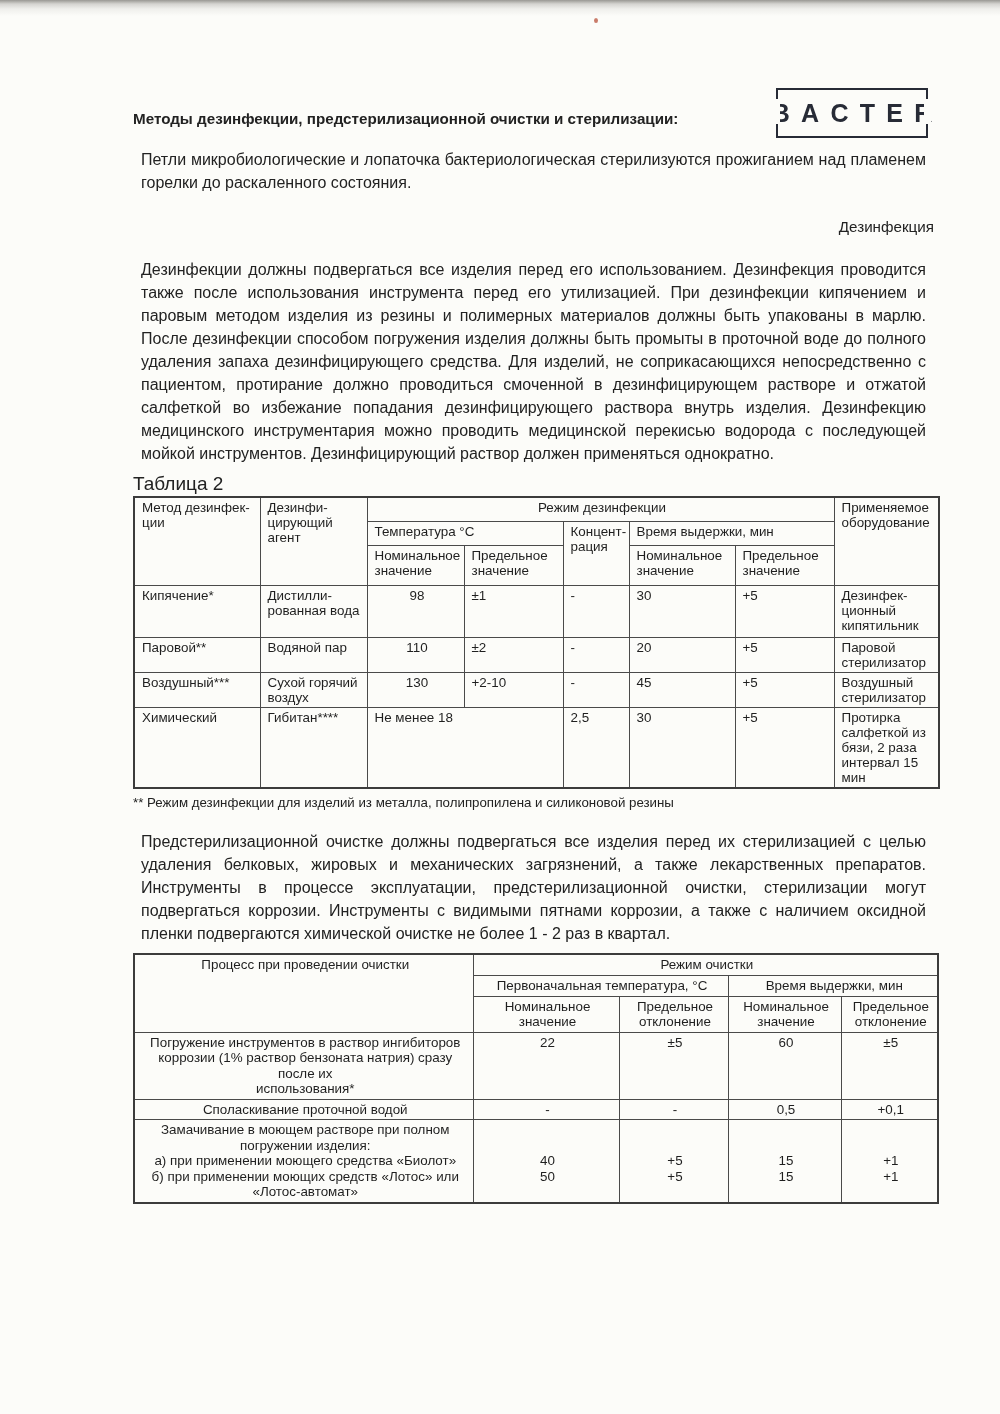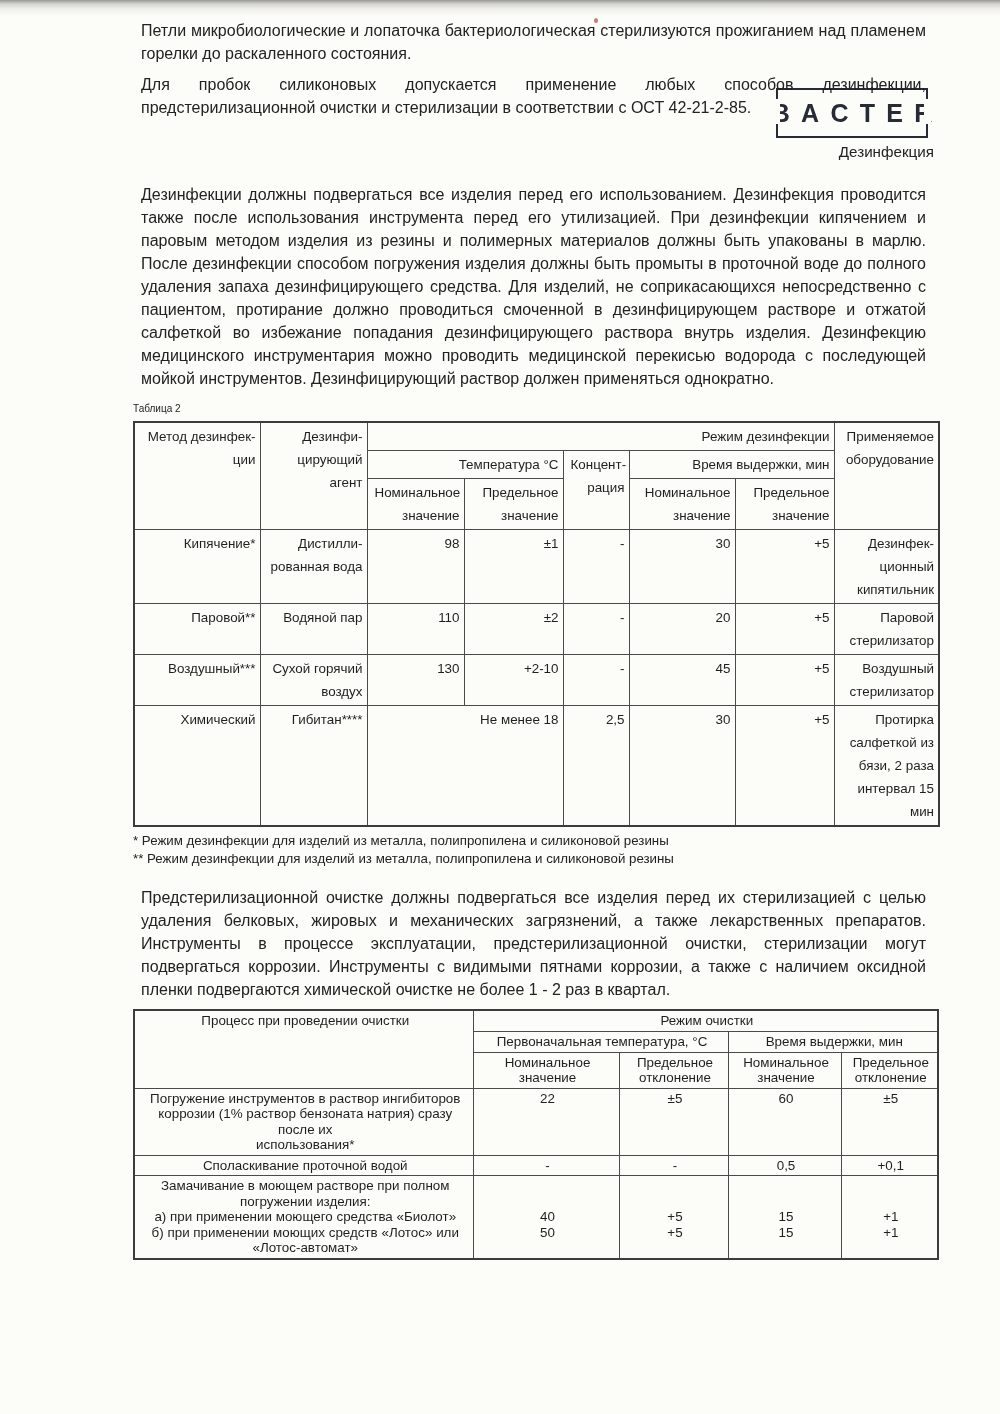--- a/index.html
+++ b/index.html
@@ -42,31 +42,31 @@
   }
   
   .content{position:absolute;left:133px;top:0;width:801px;}
   .title{font-size:15.2px;font-weight:bold;margin:108px 0 0 0;line-height:21px;}
   .body{font-size:16px;line-height:23px;margin:8px;}
   .j{text-align:justify;}
   .mt19{margin-top:19px;}
   .mt21{margin-top:21px;}
   .heading{font-size:15.2px;margin:22px 0 0 0;line-height:21px;text-align:right;}
   .heading2{font-size:15.2px;margin:25px 0 0 0;line-height:21px;}
-  .caption{font-size:10px;margin:9px 0 2px 0;line-height:20px;}
+  .caption{font-size:19px;margin:9px 0 2px 0;line-height:20px;}
   .caption2{font-size:15.2px;margin:25px 0 2px 0;line-height:20px;}
   
   table{border-collapse:collapse;table-layout:fixed;width:805px;border:2px solid #3c3c3c;}
   th,td{
     border:1.5px solid #4a4a4a;
     vertical-align:top;text-align:left;font-weight:normal;
     padding:2px 4px 2px 7px;color:#1f1f1f;
     overflow:hidden;
   }
-  .t2 th,.t2 td{font-size:13.4px;line-height:23px;text-align:right;}
+  .t2 th,.t2 td{font-size:13.4px;line-height:15px;}
   .t3 th,.t3 td{font-size:13.4px;line-height:15.5px;text-align:center;}
   .pre{white-space:pre-line;}
   .ctr{text-align:center;}
   .off2{padding-top:33px;}
   .t2 .hr1{height:24px}.t2 .hr2{height:24px}.t2 .hr3{height:40px}
   .t2 .r1{height:52px}.t2 .r2{height:33px}.t2 .r3{height:33px}.t2 .r4{height:78px}
   .t3 .hr1{height:21px}.t3 .hr2{height:21px}.t3 .hr3{height:35px}
   .t3 .r1{height:53px}.t3 .r2{height:20px}.t3 .r3{height:80px}
   .footnotes{margin-top:5px;}
   .footnotes p{font-size:13.3px;line-height:17.5px;margin:0;}
@@ -76,23 +76,23 @@
 
 <div class="page">
   <div class="scan-edge-top"></div>
   <div class="speck"></div>
 
   <div class="logo-box">
     <span class="logo-text">BACTER</span>
   </div>
 
   <div class="content">
+    <p class="title">Методы дезинфекции, предстерилизационной очистки и стерилизации:</p>
 
     <p class="body j mt19">Петли микробиологические и лопаточка бактериологическая стерилизуются прожиганием над пламенем горелки до раскаленного состояния.</p>
-    <p class="body j">Для пробок силиконовых допускается применение любых способов дезинфекции, предстерилизационной очистки и стерилизации в соответствии с ОСТ 42-21-2-85.</p>
 
     <p class="heading">Дезинфекция</p>
     <p class="body j mt21">Дезинфекции должны подвергаться все изделия перед его использованием. Дезинфекция проводится также после использования инструмента перед его утилизацией. При дезинфекции кипячением и паровым методом изделия из резины и полимерных материалов должны быть упакованы в марлю. После дезинфекции способом погружения изделия должны быть промыты в проточной воде до полного удаления запаха дезинфицирующего средства.  Для изделий, не соприкасающихся непосредственно с пациентом, протирание должно проводиться смоченной в дезинфицирующем растворе и отжатой салфеткой во избежание попадания дезинфицирующего раствора внутрь изделия.  Дезинфекцию медицинского инструментария можно проводить медицинской перекисью водорода с последующей мойкой инструментов. Дезинфицирующий раствор должен применяться однократно.</p>
 
     <p class="caption">Таблица 2</p>
 
     <table class="t2">
       <colgroup>
         <col style="width:126px">
           <col style="width:107px">
@@ -176,21 +176,20 @@
         <td class="pre">Протирка
 салфеткой из
 бязи, 2 раза
 интервал 15
 мин</td>
       </tr>
     </tbody>
       </table>
 
     <div class="footnotes">
-      <p>* Режим дезинфекции для изделий из металла, полипропилена и силиконовой резины</p>
       <p>** Режим дезинфекции для изделий из металла, полипропилена и силиконовой резины</p>
     </div>
 
     <p class="body j mt19">Предстерилизационной очистке должны подвергаться все изделия перед их стерилизацией с целью удаления белковых, жировых и механических загрязнений, а также лекарственных препаратов. Инструменты в процессе эксплуатации, предстерилизационной очистки, стерилизации могут подвергаться коррозии. Инструменты с видимыми пятнами коррозии, а также с наличием оксидной пленки подвергаются химической очистке не более 1 - 2 раз в квартал.</p>
 
 
     <table class="t3">
       <colgroup>
         <col style="width:339px">
           <col style="width:146px">

